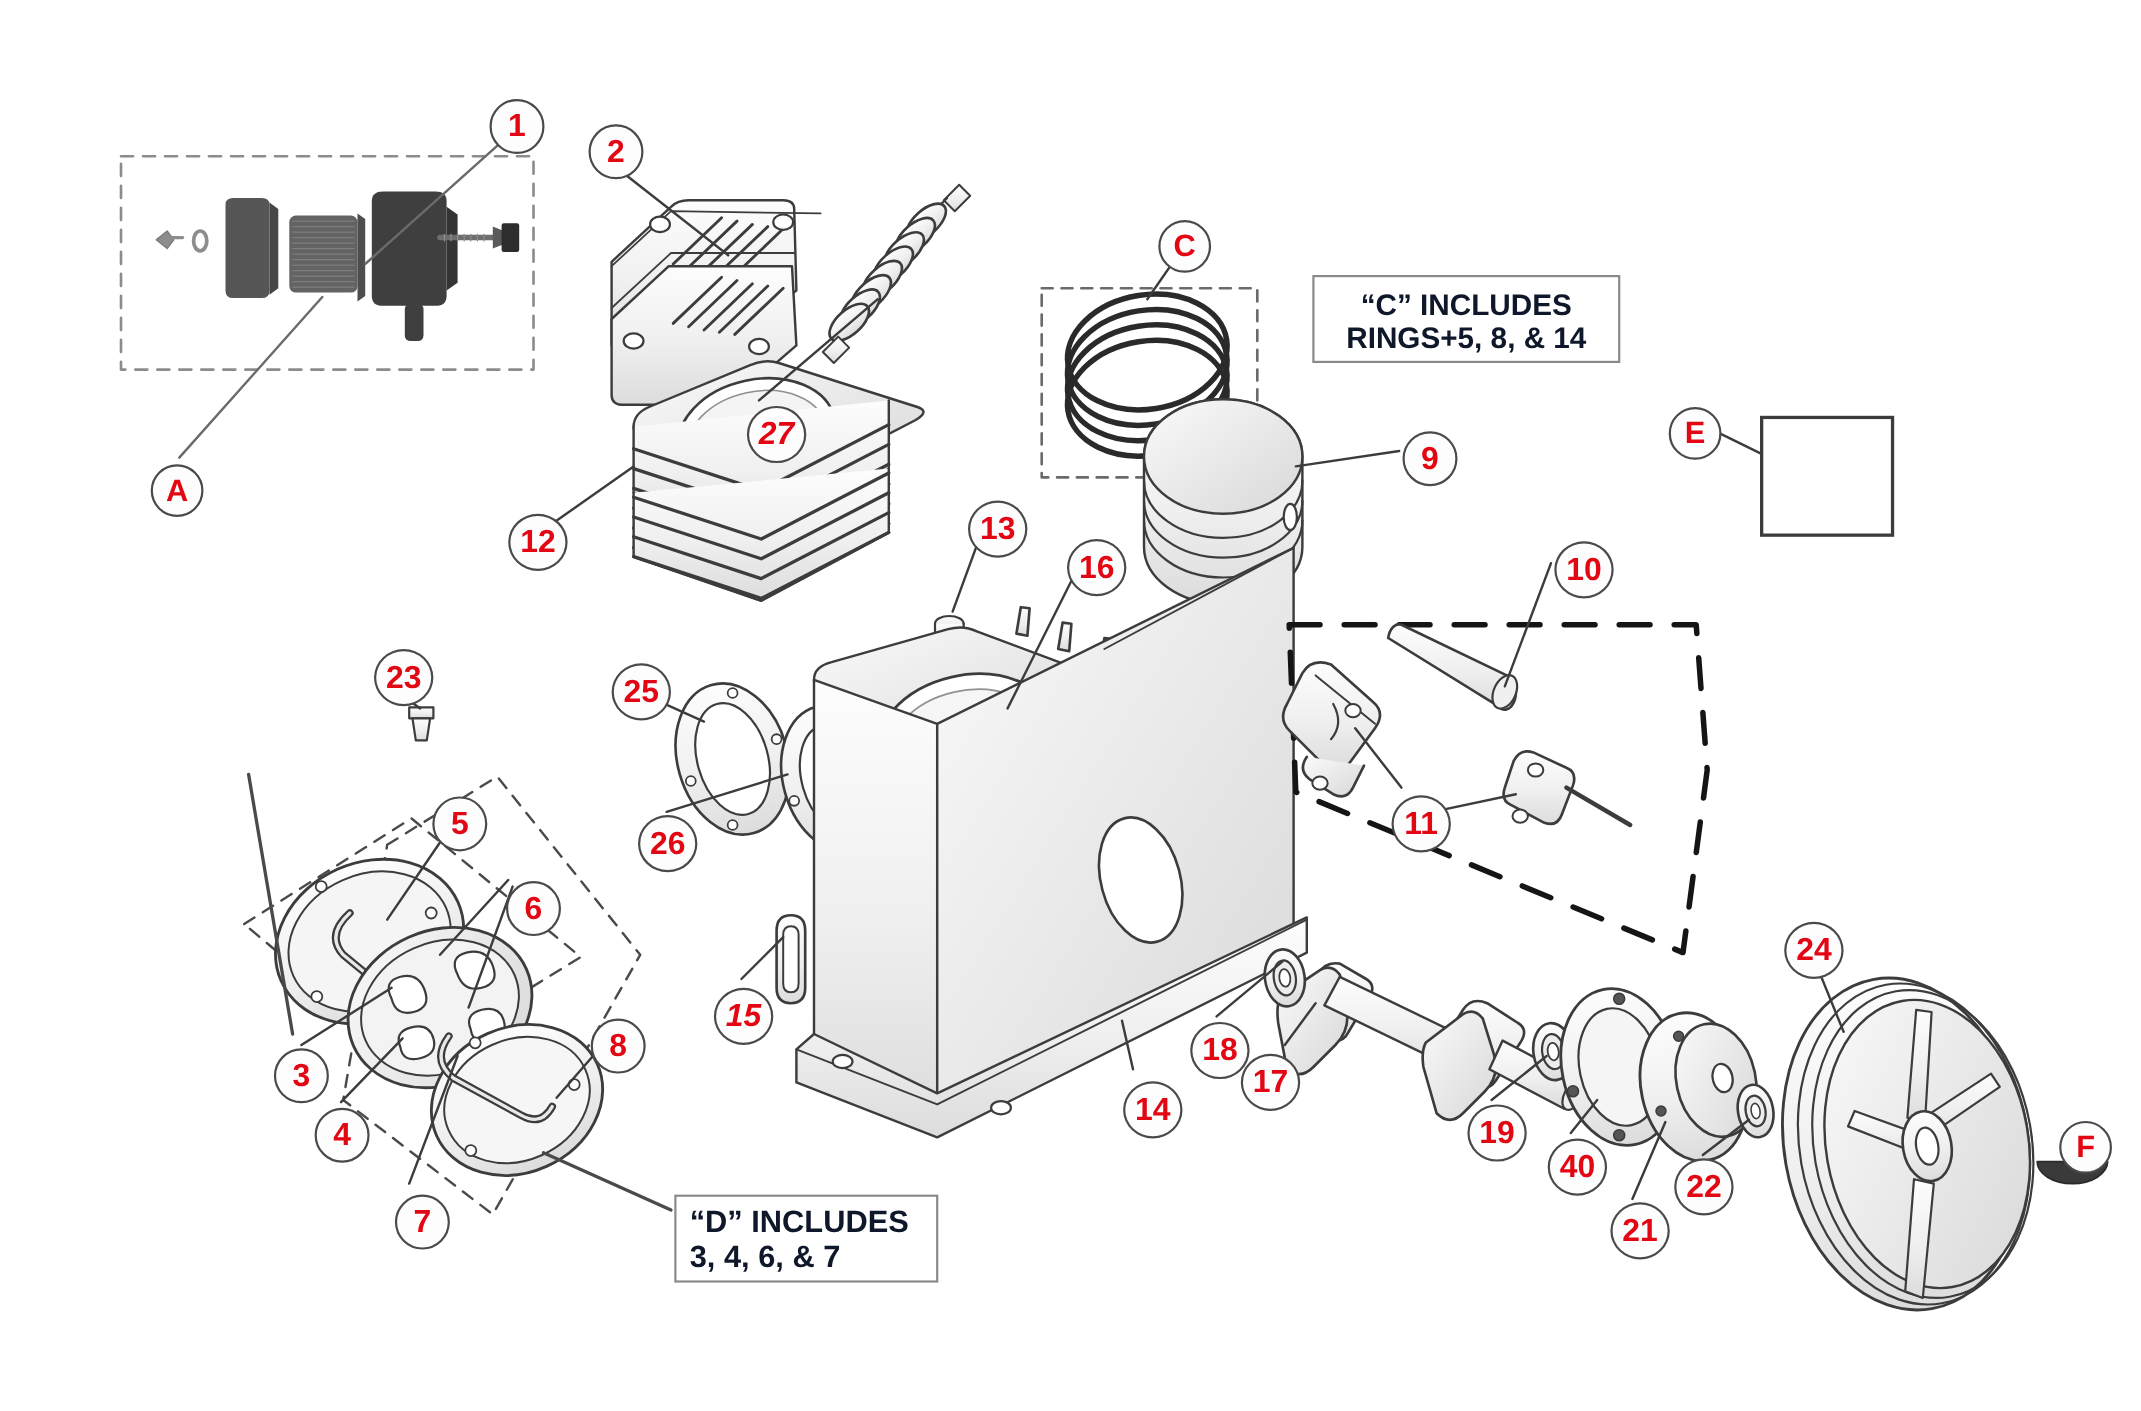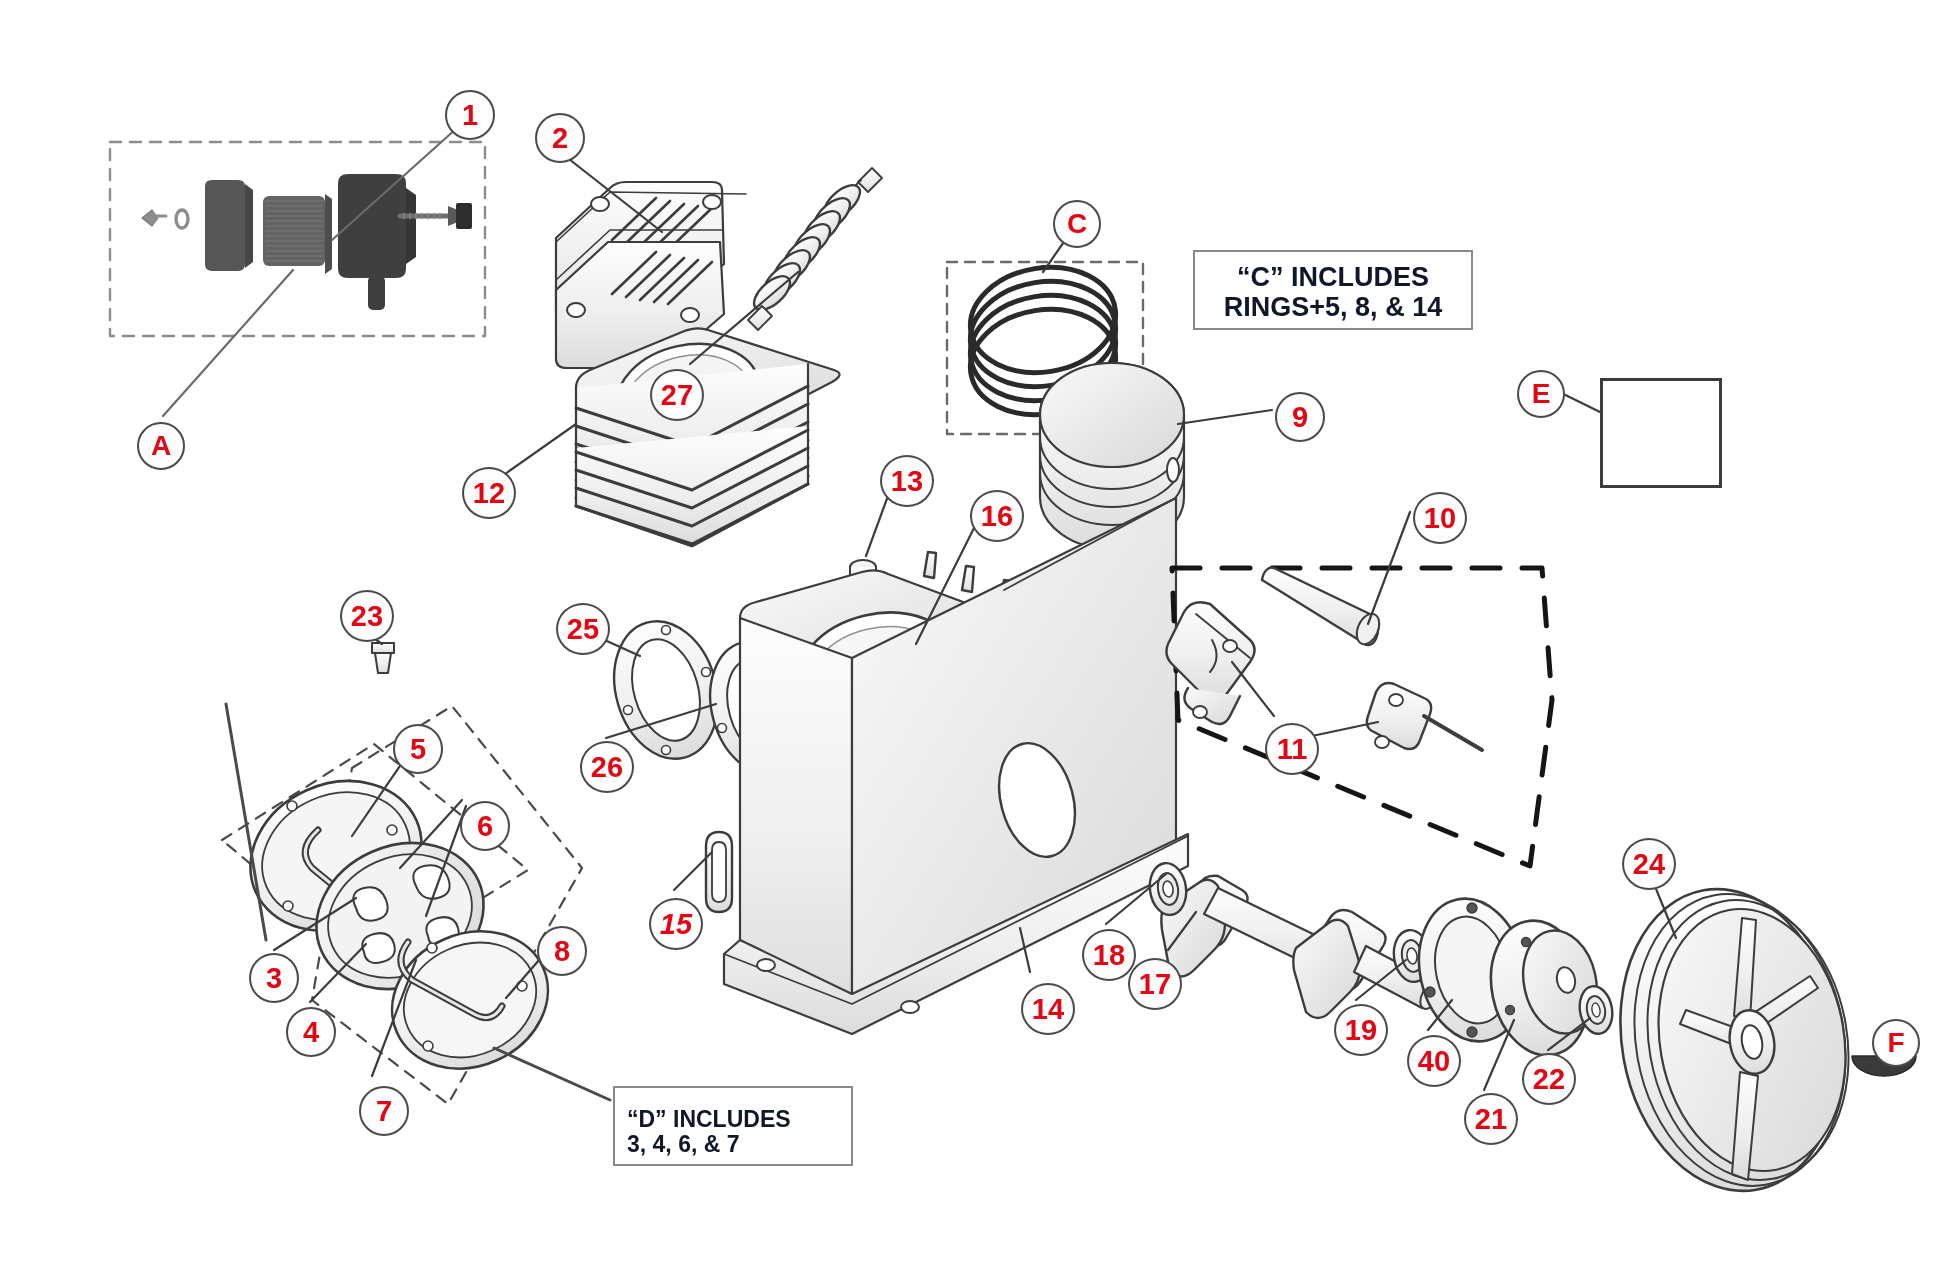--- a/index.html
+++ b/index.html
@@ -35,21 +35,21 @@
     padding:6px 12px;
     line-height:1.12;
   }
   .notebox .l1,.notebox .l2{white-space:nowrap;}
   .nb-c{font-size:27px;}
   .nb-c .l1{text-align:center;}
   .nb-c .l2{text-align:center;}
   .nb-b{font-size:27px;}
   .nb-b .l1{text-align:center;}
   .nb-b .l2{text-align:center;}
-  .nb-d{font-size:23px;padding-left:12px;}
+  .nb-d{font-size:28px;padding-left:12px;}
   .nb-d .l1{text-align:left;}
   .nb-d .l2{text-align:left;}
 
   
   .epanel{position:absolute;border:3px solid #3c3c3c;background:#fff;box-sizing:border-box;}
 </style>
 </head>
 <body>
 
 <div id="stage">
@@ -487,21 +487,21 @@
 
   <div id="letters">
       <div class="callout ltr" style="left: 137px; top: 422px;">A</div>
       <div class="callout ltr" style="left: 1053px; top: 200px;">C</div>
       <div class="callout ltr" style="left: 1517px; top: 370px;">E</div>
       <div class="callout ltr" style="left: 1872px; top: 1019px;">F</div>
     </div>
   <div id="numbers">
       <div class="callout num" style="left: 445px; top: 90px;">1</div>
       <div class="callout num" style="left: 535px; top: 113px;">2</div>
-      <div class="callout num wide" style="left: 650px; top: 369px;">27</div>
+      <div class="callout num wide" style="left: 679px; top: 369px; font-style: italic;">27</div>
       <div class="callout num" style="left: 1275px; top: 392px;">9</div>
       <div class="callout num wide" style="left: 462px; top: 467px;">12</div>
       <div class="callout num wide" style="left: 880px; top: 455px;">13</div>
       <div class="callout num wide" style="left: 970px; top: 490px;">16</div>
       <div class="callout num wide" style="left: 1413px; top: 492px;">10</div>
       <div class="callout num wide" style="left: 340px; top: 590px;">23</div>
       <div class="callout num wide" style="left: 556px; top: 603px;">25</div>
       <div class="callout num wide" style="left: 1265px; top: 723px;">11</div>
       <div class="callout num" style="left: 393px; top: 724px;">5</div>
       <div class="callout num wide" style="left: 580px; top: 741px;">26</div>

